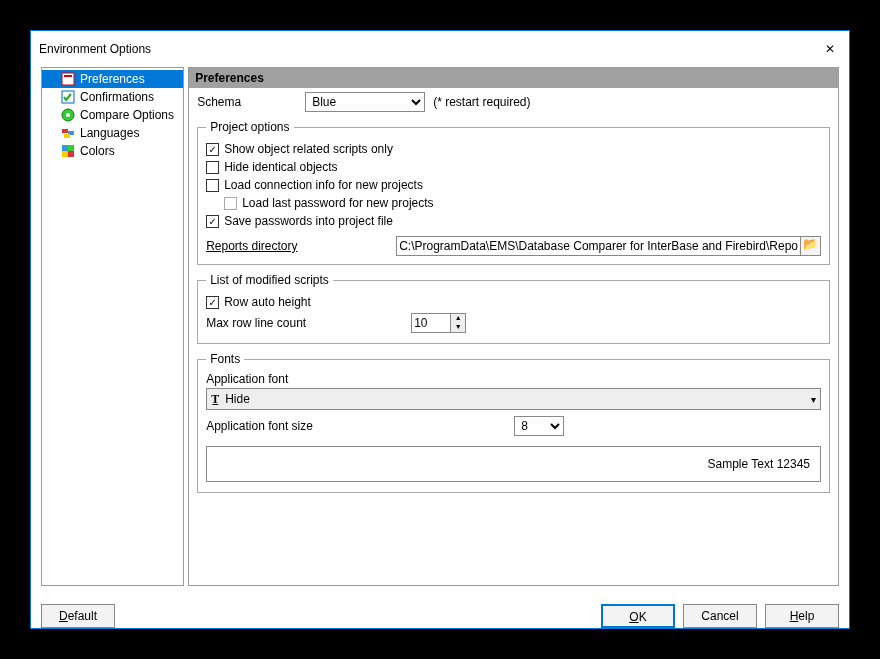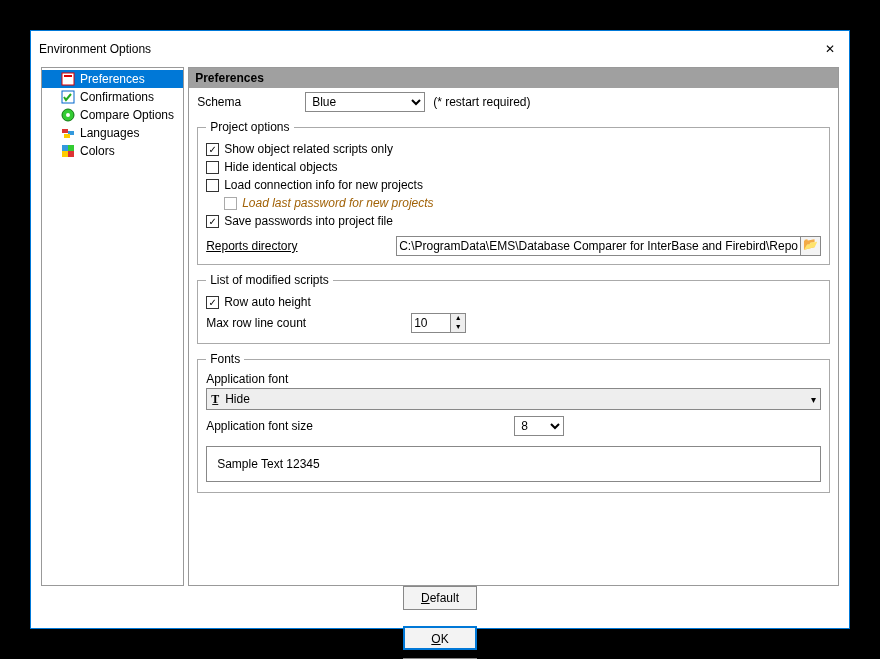--- a/index.html
+++ b/index.html
@@ -114,21 +114,21 @@
       height: 13px;
       border: 1px solid #333;
       display: inline-flex;
       align-items: center;
       justify-content: center;
       font-size: 10px;
       color: #000;
       background: #fff;
     }
     .cb.disabled { border-color: #aaa; color: #aaa; }
-    .disabled-text { color: #a16207; font-style: italic; }
+    .disabled-text { color: #000000; }
     .reports-row {
       display: flex;
       align-items: center;
       padding-top: 6px;
     }
     .reports-label { width: 190px; text-decoration: underline; }
     .reports-input {
       flex: 1;
       border: 1px solid #888;
       height: 20px;
@@ -178,31 +178,30 @@
       border: 1px solid #888;
       background: #eee;
       margin: 2px 0;
       height: 22px;
       padding: 0 4px;
       gap: 6px;
     }
     .font-select .chev { margin-left: auto; font-size: 10px; }
     .sample-box {
       border: 1px solid #888;
-      text-align: left;
+      text-align: right;
       padding: 10px;
       margin: 6px 0 2px 0;
     }
     .button-bar {
       height: 42px;
       display: flex;
-      align-items: center;
-      padding: 0 26px;
+      align-items: flex-end;
+      padding: 0 10px;
       gap: 8px;
-      flex-direction: column;
     }
     .btn {
       min-width: 74px;
       height: 24px;
       border: 1px solid #888;
       background: #f3f3f3;
       text-align: center;
       line-height: 22px;
       cursor: pointer;
       font-size: 12px;

